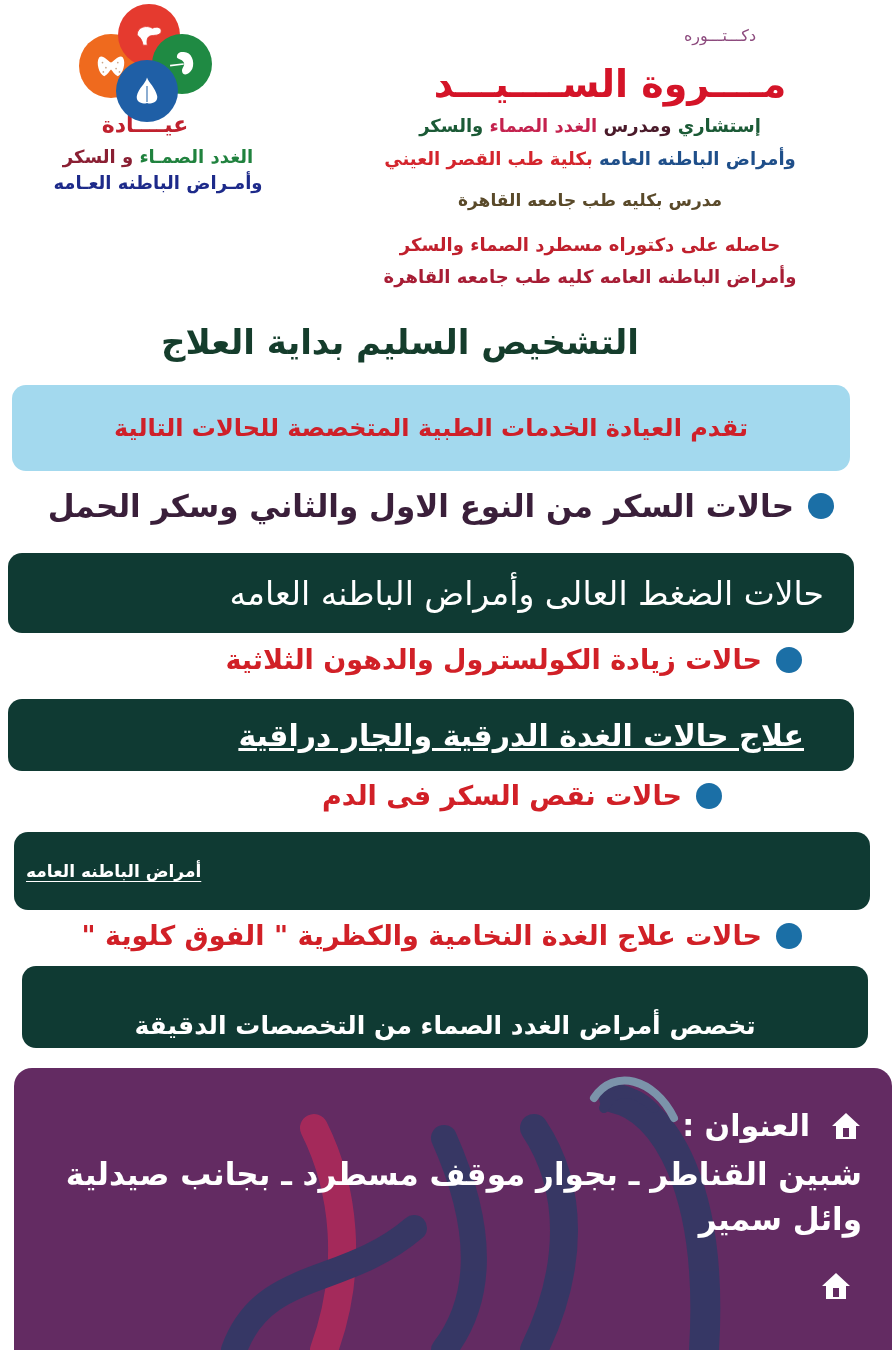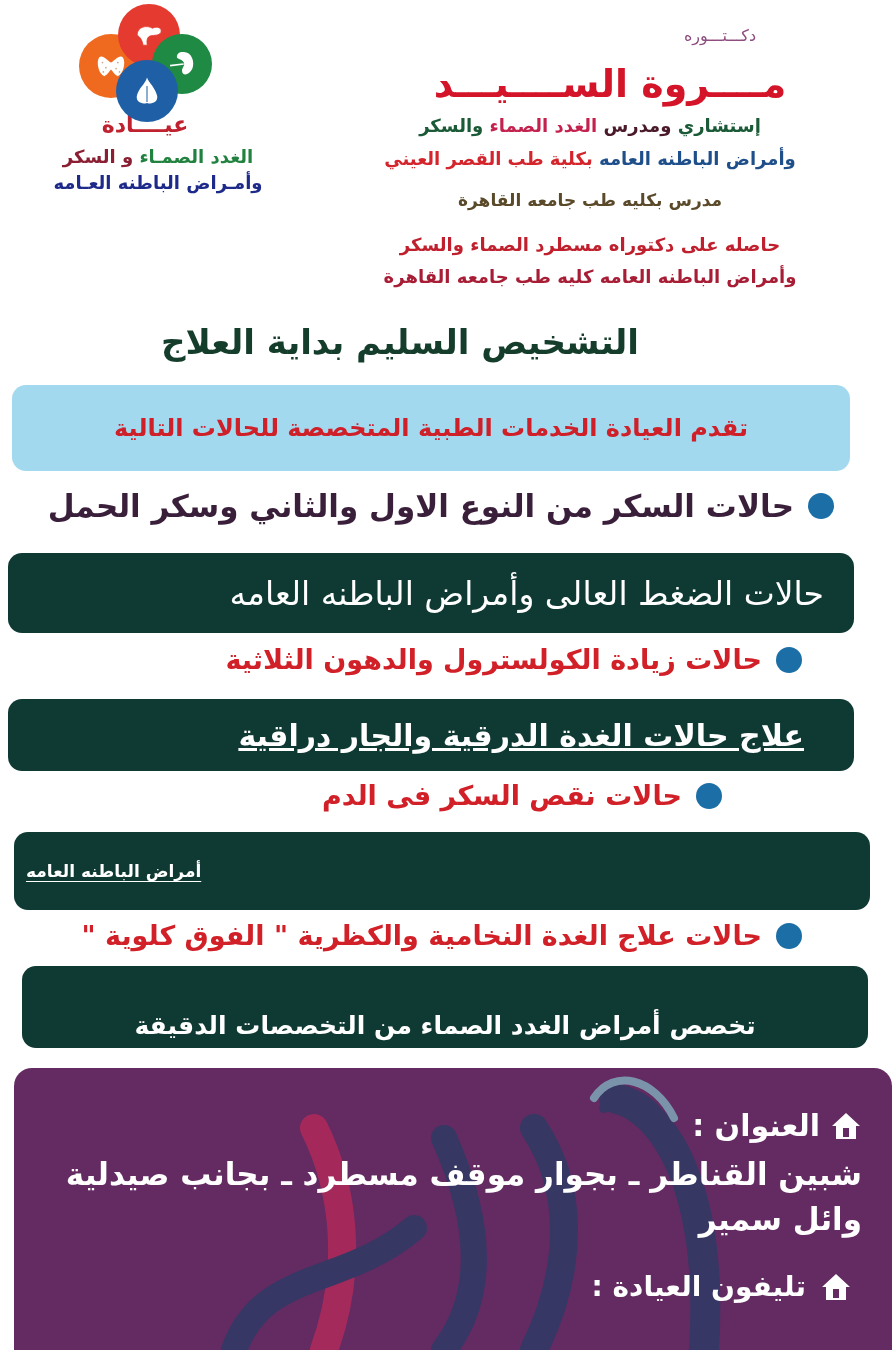--- a/index.html
+++ b/index.html
@@ -64,21 +64,21 @@
   .g2 span { font-size: 30px; text-decoration: underline; }
   .g3 { left: 14px; top: 832px; width: 856px; height: 78px; flex-direction: column; align-items: flex-end; justify-content: center; padding: 0 12px; }
   .g3 .sub-title { font-size: 17px; text-decoration: underline; text-underline-offset: 4px; align-self: flex-end; }
   .g3 .sub-desc { font-size: 18px; align-self: center; margin-top: 4px; }
   .g4 { left: 22px; top: 966px; width: 846px; height: 82px; justify-content: center; }
   .g4 span { font-size: 25px; margin-top: 37px; }
 
   
   .contact { left: 14px; top: 1068px; width: 878px; height: 282px; background: #632b62; border-top-left-radius: 18px; border-top-right-radius: 18px; overflow: hidden; }
   .watermark { position: absolute; left: 0; top: 0; width: 878px; height: 282px; opacity: 0.85; }
-  .c-label { right: 30px; top: 40px; display: flex; align-items: center; gap: 10px; color: #ffffff; font-size: 30px; }
+  .c-label { right: 30px; top: 40px; display: flex; align-items: center; gap: 20px; color: #ffffff; font-size: 30px; }
   .c-address { right: 30px; top: 84px; width: 830px; text-align: right; color: #ffffff; font-size: 31px; line-height: 1.45; }
   .c-phone { right: 40px; top: 202px; display: flex; align-items: center; gap: 14px; color: #ffffff; }
   .c-phone .lbl { font-size: 28px; }
   .c-phone .num { font-size: 38px; font-family: "Liberation Sans", sans-serif; direction: ltr; margin-right: 40px; }
   .home-icon { width: 32px; height: 32px; flex: 0 0 auto; }
 </style>
 </head>
 <body>
 
 <div class="abs logo">
@@ -192,15 +192,14 @@
         <rect x="13" y="18" width="6" height="9" fill="#632b62"></rect>
       </svg>
     <span>العنوان :</span>
   </div>
   <div class="abs c-address">شبين القناطر ـ بجوار موقف مسطرد ـ بجانب صيدلية وائل سمير</div>
   <div class="abs c-phone">
     <svg class="home-icon" viewBox="0 0 32 32">
         <path d="M16 3 L30 16 L26 16 L26 29 L6 29 L6 16 L2 16 Z" fill="#fff"></path>
         <rect x="13" y="18" width="6" height="9" fill="#632b62"></rect>
       </svg>
-    <span class="lbl">تليفون العيادة :</span>
   </div>
 </div>
 
 </body></html>

